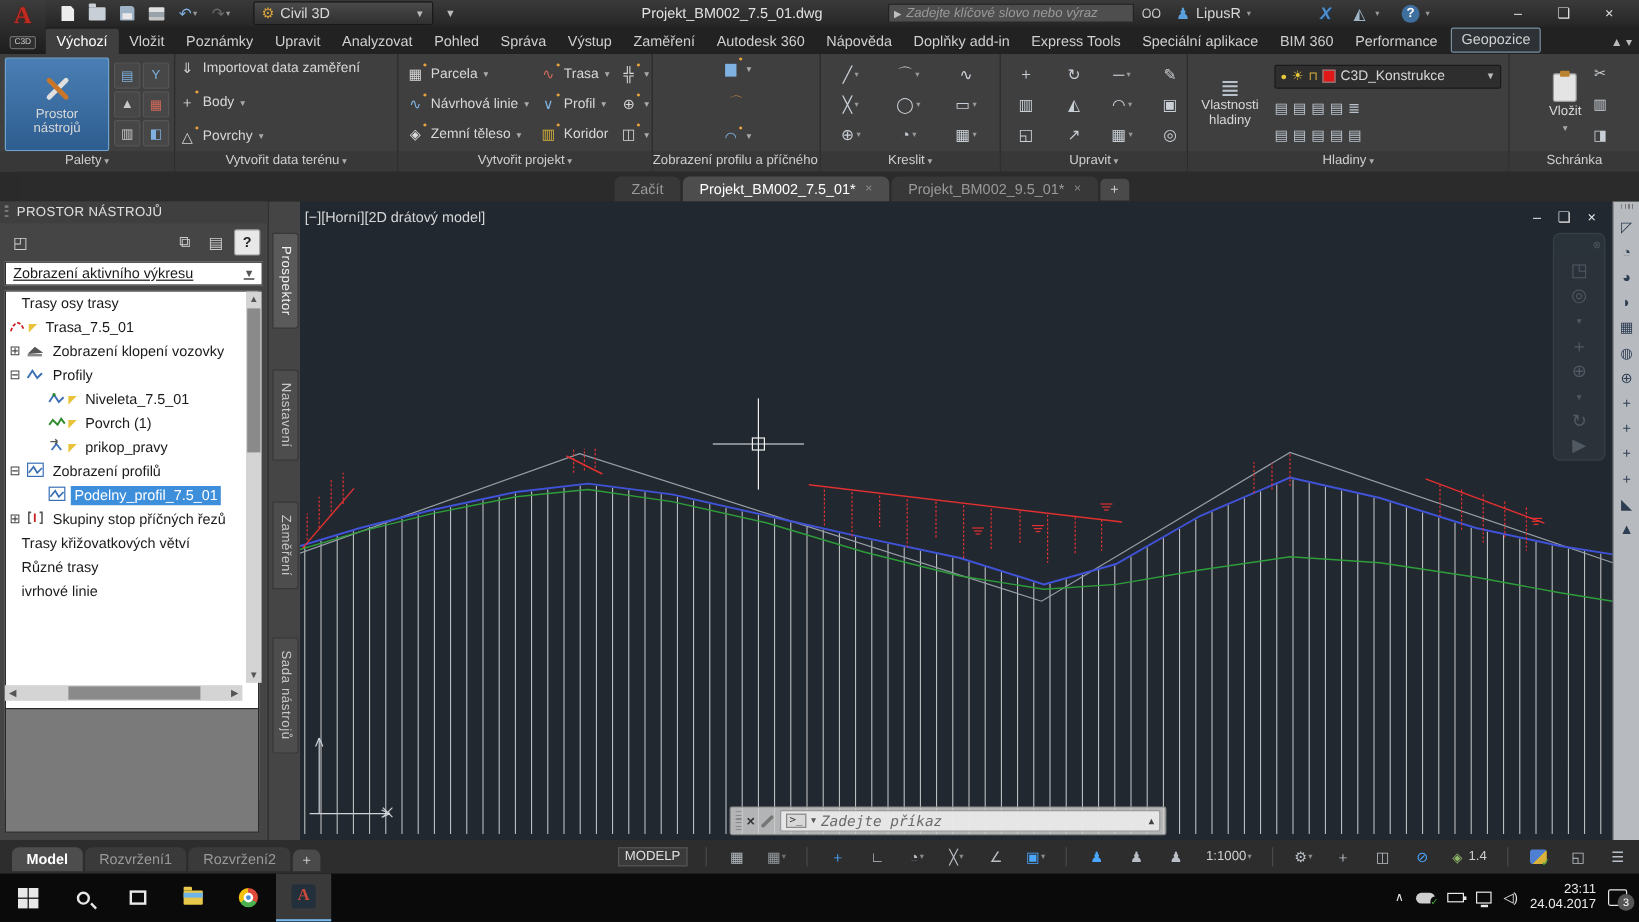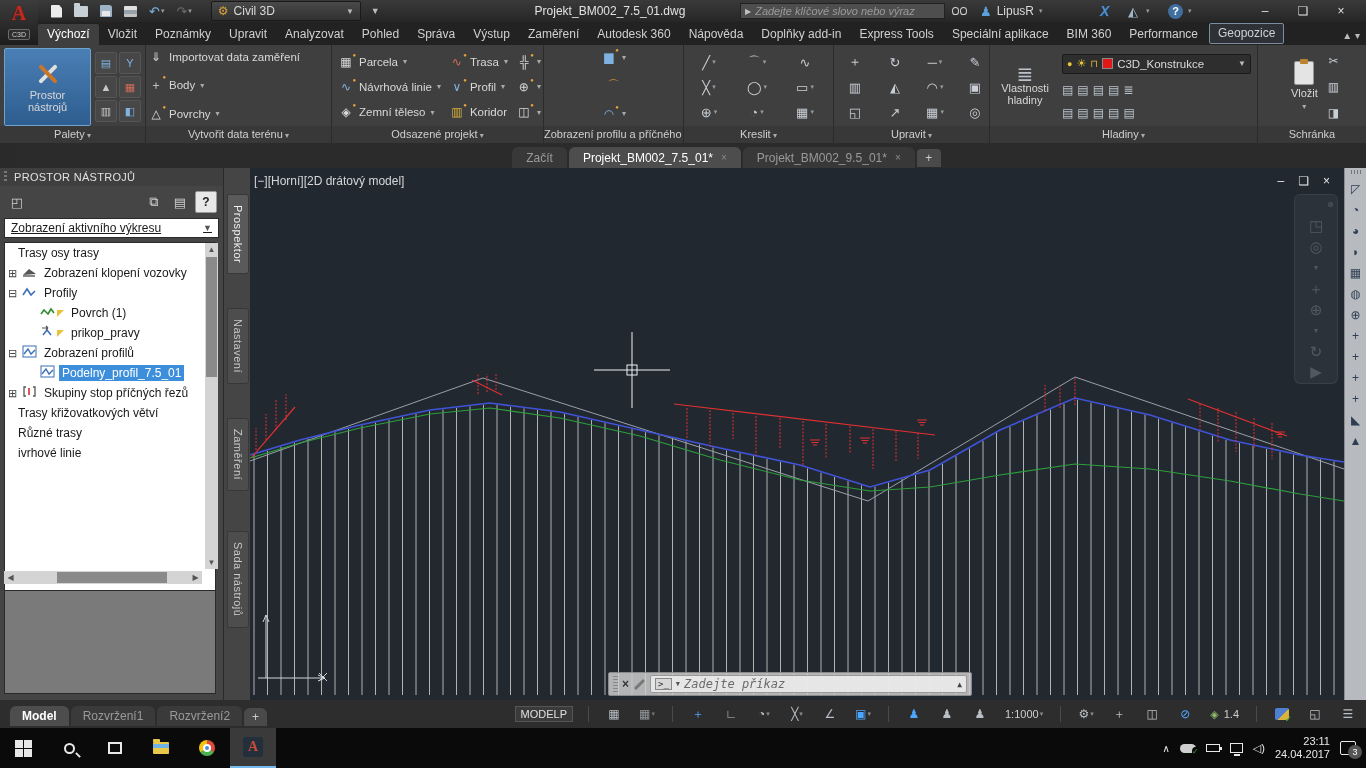--- a/index.html
+++ b/index.html
@@ -386,21 +386,21 @@
               <span class="ric">╬<span class="b">●</span></span>
             </span>
           <span class="ritem drop">
               <span class="ric">⊕<span class="b">●</span></span>
             </span>
           <span class="ritem drop">
               <span class="ric">◫<span class="b">●</span></span>
             </span>
         </div>
       </div>
-      <div class="panel-caption drop">Odsazené projekt</div>
+      <div class="panel-caption drop">Vytvořit projekt</div>
     </div>
 
     <div class="panel" style="width:140px">
       <div class="panel-body vlist" style="align-items:center">
         <span class="ritem drop">
             <span class="ric" style="color:#7fb2e0">▆<span class="b">●</span></span>
           </span>
         <span class="ritem">
             <span class="ric" style="color:#d8913a">⌒</span>
           </span>
@@ -521,33 +521,48 @@
     </div>
     <div id="ts-combo">
       <span>Zobrazení aktivního výkresu</span>
         <span class="cc">▼</span>
     </div>
     <div id="ts-tree">
         <div class="trow" style="padding-left: 10px;">
           <span class="lbl">Trasy osy trasy</span>
         </div>
         <div class="trow" style="padding-left: 2px;">
+          <span><svg class="ticon" viewBox="0 0 15 13">
+              <path d="M2 11 C5 2 10 2 13 10" fill="none" stroke="#cc2222" stroke-width="1.5" stroke-dasharray="3 1.5"></path>
+            </svg></span>
+          <span class="tflag"></span>
+          <span class="lbl">Trasa_7.5_01</span>
+        </div>
+        <div class="trow" style="padding-left: 2px;">
           <span class="exp">⊞</span>
           <span><svg class="ticon" viewBox="0 0 15 13">
               <path d="M1 10 L7 4 L14 9 Z" fill="#555"></path>
               <rect x="1" y="10" width="12" height="2" fill="#888"></rect>
             </svg></span>
           <span class="lbl">Zobrazení klopení vozovky</span>
         </div>
         <div class="trow" style="padding-left: 2px;">
           <span class="exp">⊟</span>
           <span><svg class="ticon" viewBox="0 0 15 13">
               <path d="M1 10 L5 4 L9 10 L13 6" fill="none" stroke="#3b6fb5" stroke-width="1.6"></path>
             </svg></span>
           <span class="lbl">Profily</span>
+        </div>
+        <div class="trow" style="padding-left: 35px;">
+          <span><svg class="ticon" viewBox="0 0 15 13">
+              <path d="M1 10 L5 4 L9 10 L13 6" fill="none" stroke="#3b6fb5" stroke-width="1.6"></path>
+              <circle cx="5" cy="4" r="1.4" fill="#2e8b2e"></circle>
+            </svg></span>
+          <span class="tflag"></span>
+          <span class="lbl">Niveleta_7.5_01</span>
         </div>
         <div class="trow" style="padding-left: 35px;">
           <span><svg class="ticon" viewBox="0 0 15 13">
               <path d="M1 9 L4 5 L8 9 L11 4 L14 8" fill="none" stroke="#2e8b2e" stroke-width="1.6"></path>
             </svg></span>
           <span class="tflag"></span>
           <span class="lbl">Povrch (1)</span>
         </div>
         <div class="trow" style="padding-left: 35px;">
           <span><svg class="ticon" viewBox="0 0 15 13">

